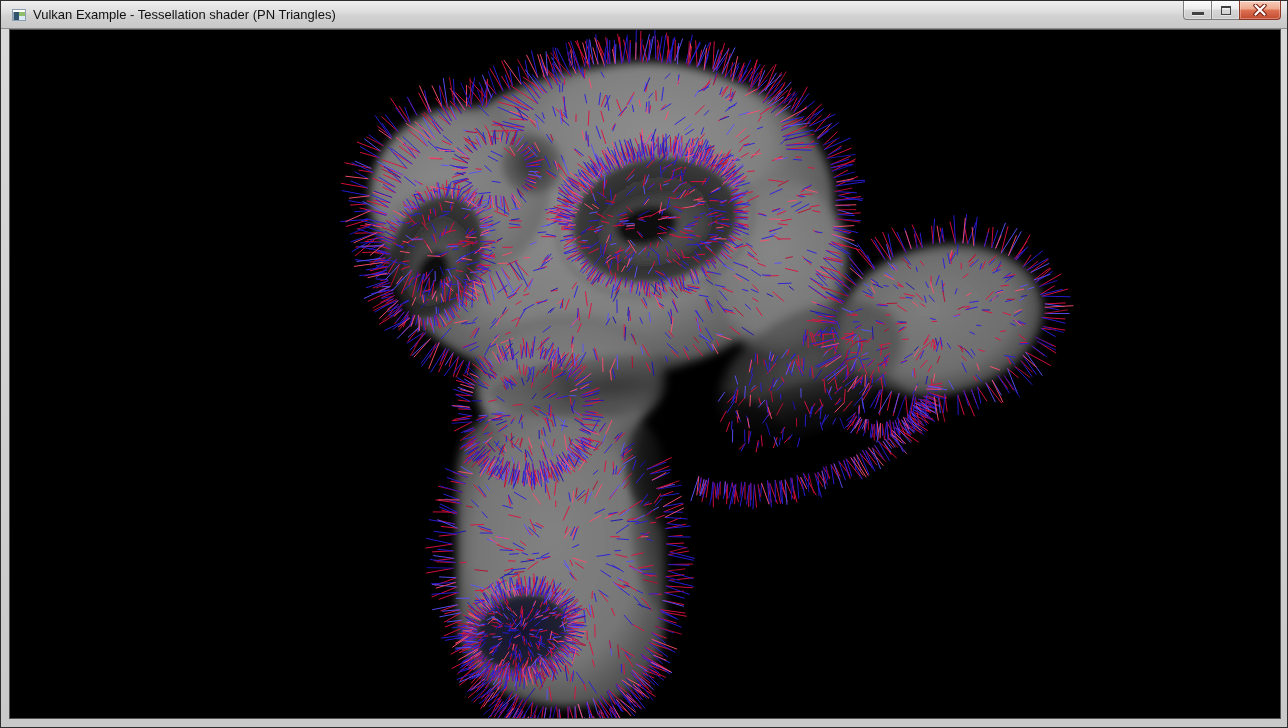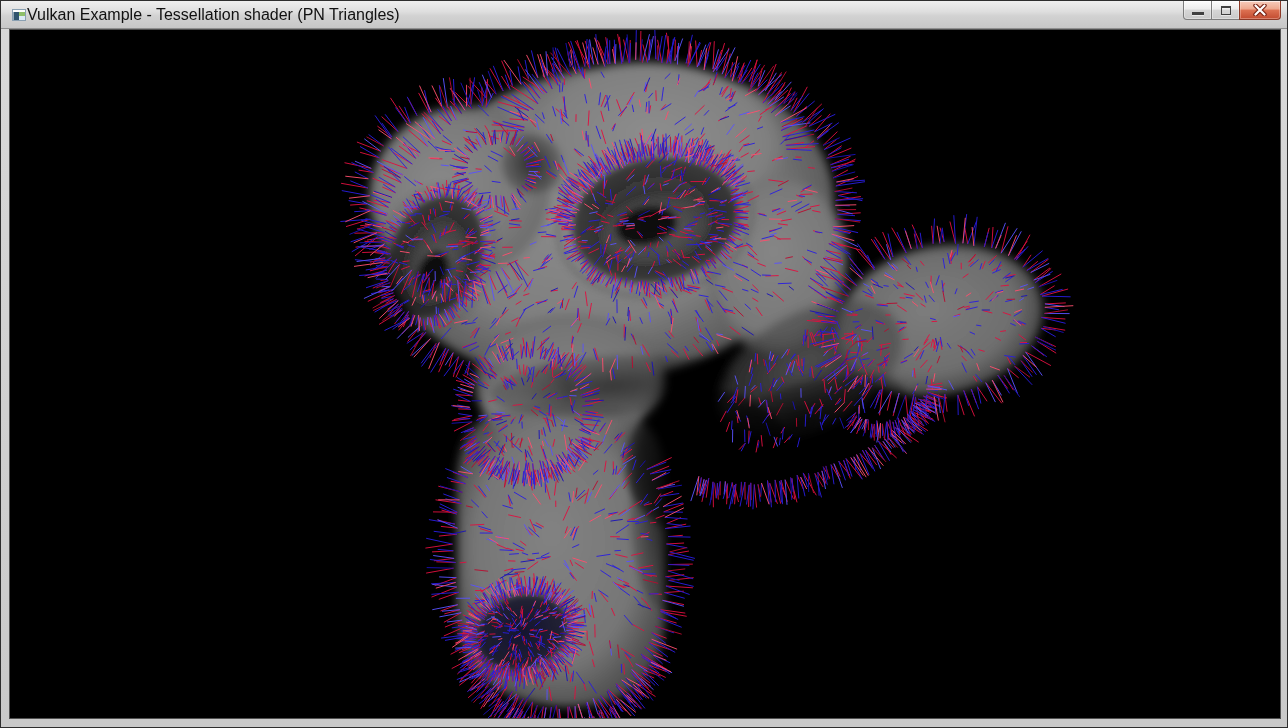--- a/index.html
+++ b/index.html
@@ -11,21 +11,21 @@
     font-family:"Liberation Sans","DejaVu Sans",sans-serif;
   }
   .titlebar{
     position:absolute;top:0;left:0;right:0;height:28px;
     background:linear-gradient(to bottom,#efefef 0%,#dedede 40%,#d2d2d2 55%,#c7c7c7 100%);
     border-bottom:1px solid #8f8f8f;
     display:flex;align-items:center;
   }
   .app-icon{display:inline-flex;margin-left:10px;width:16px;height:16px;}
   .title{
-    font-size:16px;color:#111;line-height:28px;
+    margin-left:6px;font-size:13px;color:#111;line-height:28px;
     white-space:nowrap;
   }
   .controls{position:absolute;top:0;right:6px;display:flex;align-items:flex-start;}
   .wbtn{
     display:flex;justify-content:center;align-items:center;
     width:29px;height:19px;margin-left:-1px;
     border:1px solid #7d7d7d;border-top:none;
     background:linear-gradient(to bottom,#fdfdfd 0%,#ececec 45%,#d7d7d7 50%,#c9c9c9 100%);
     box-shadow:inset 0 1px 0 rgba(255,255,255,.85), inset 0 0 0 1px rgba(255,255,255,.35);
     cursor:default;

